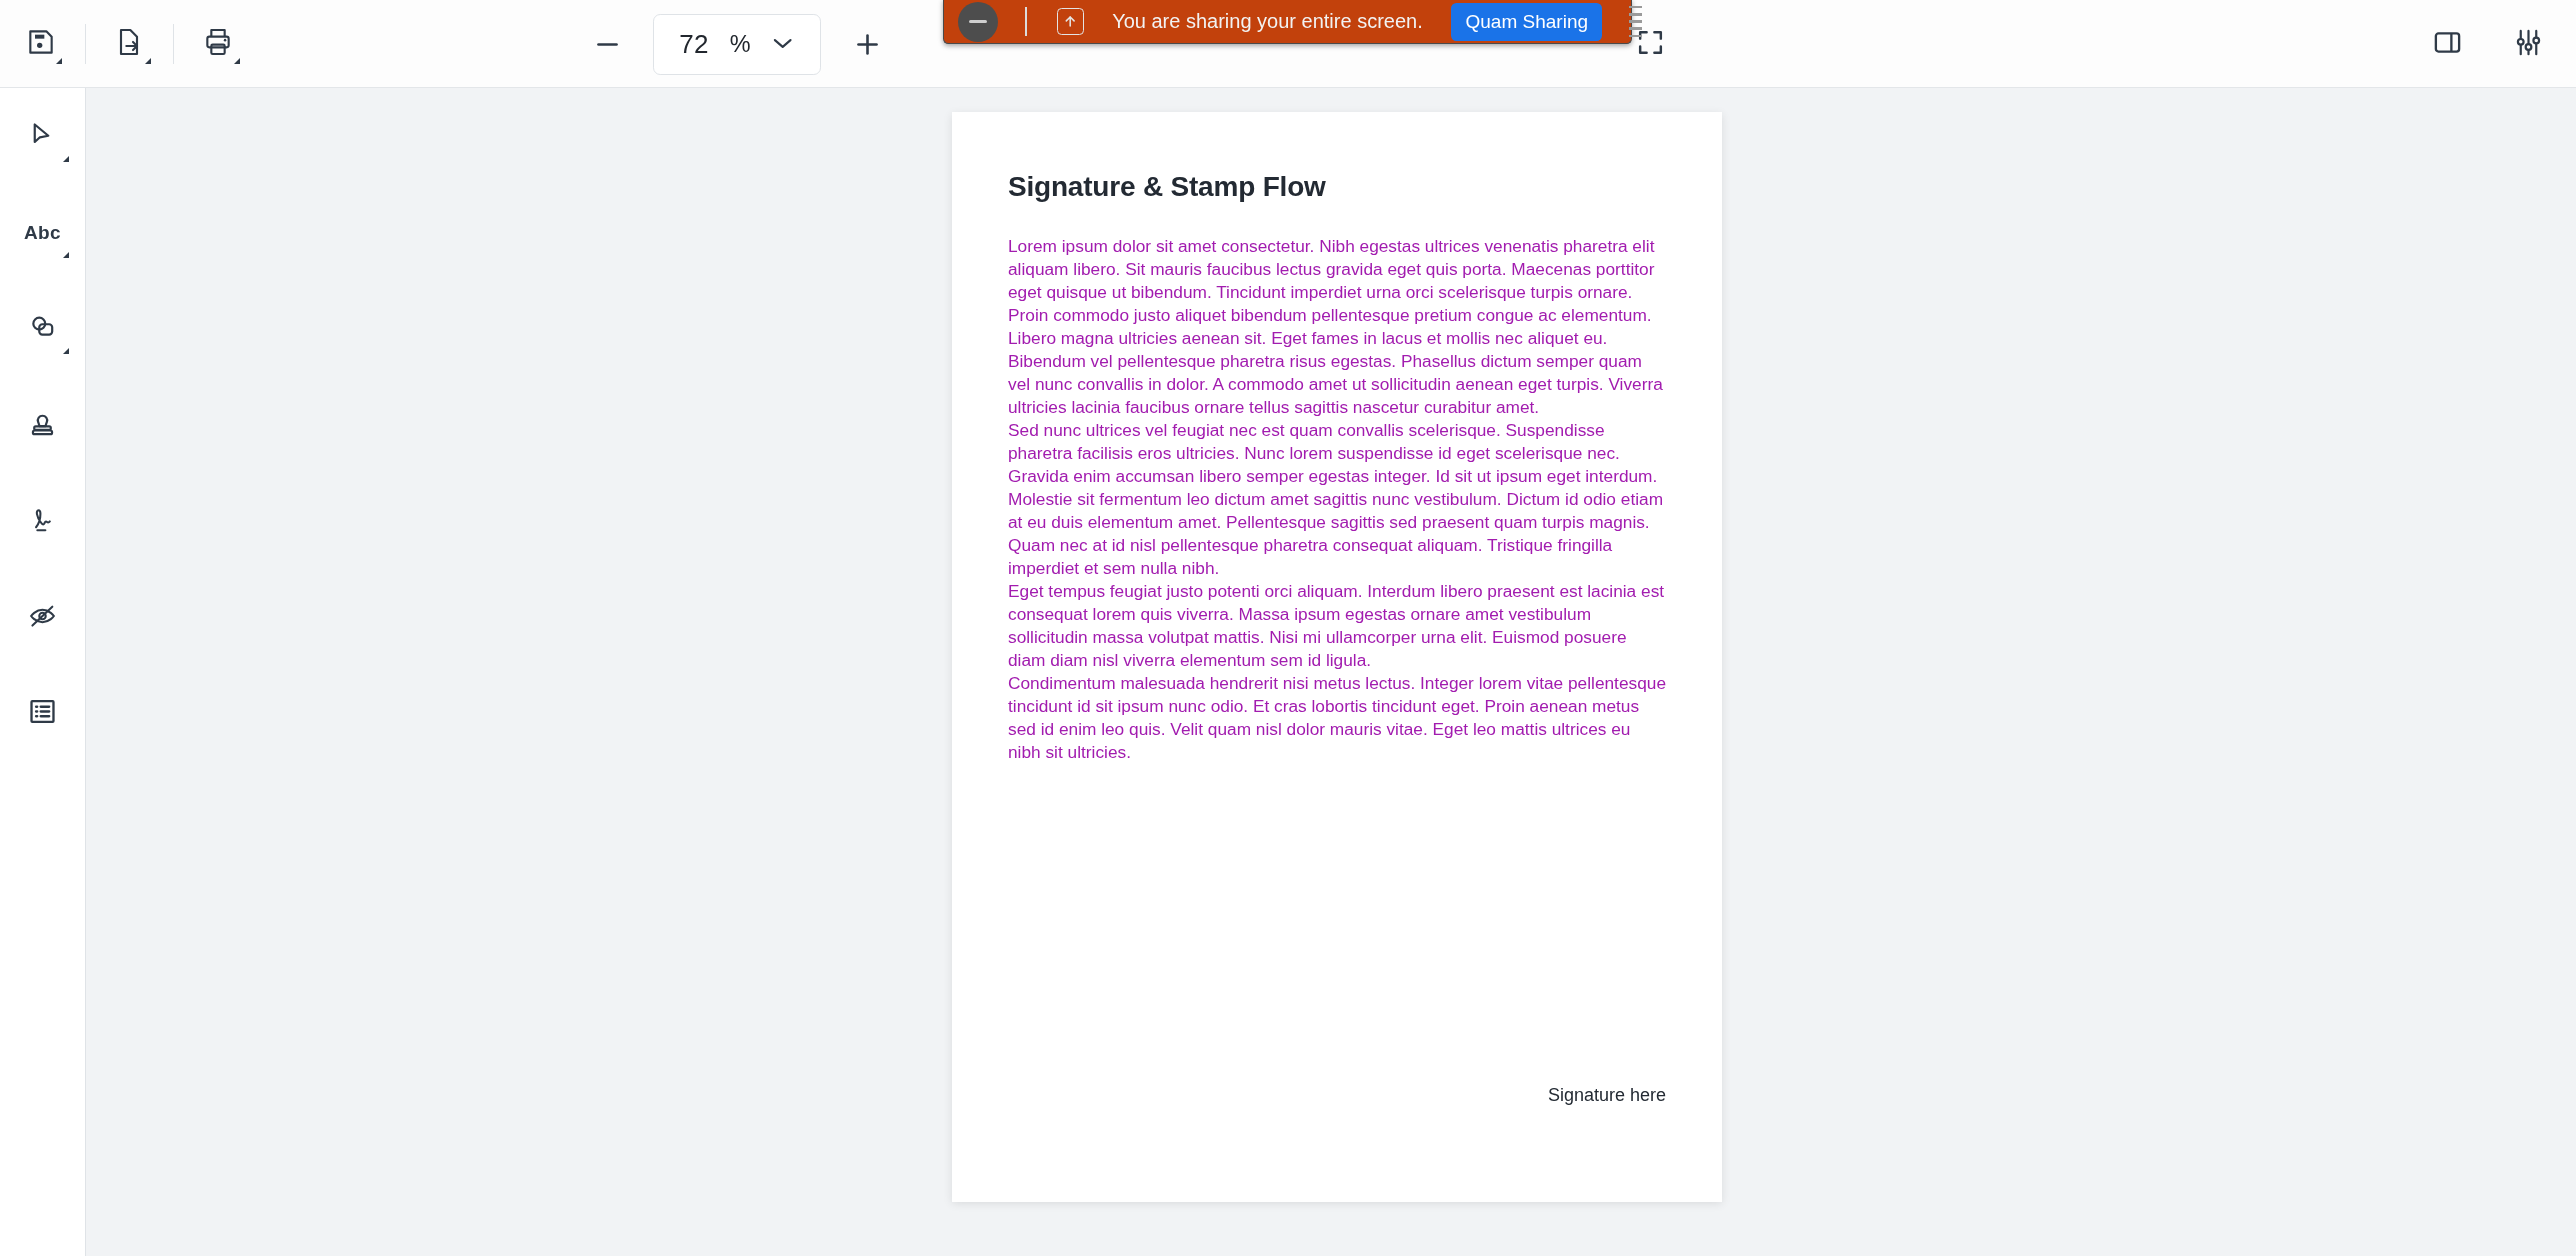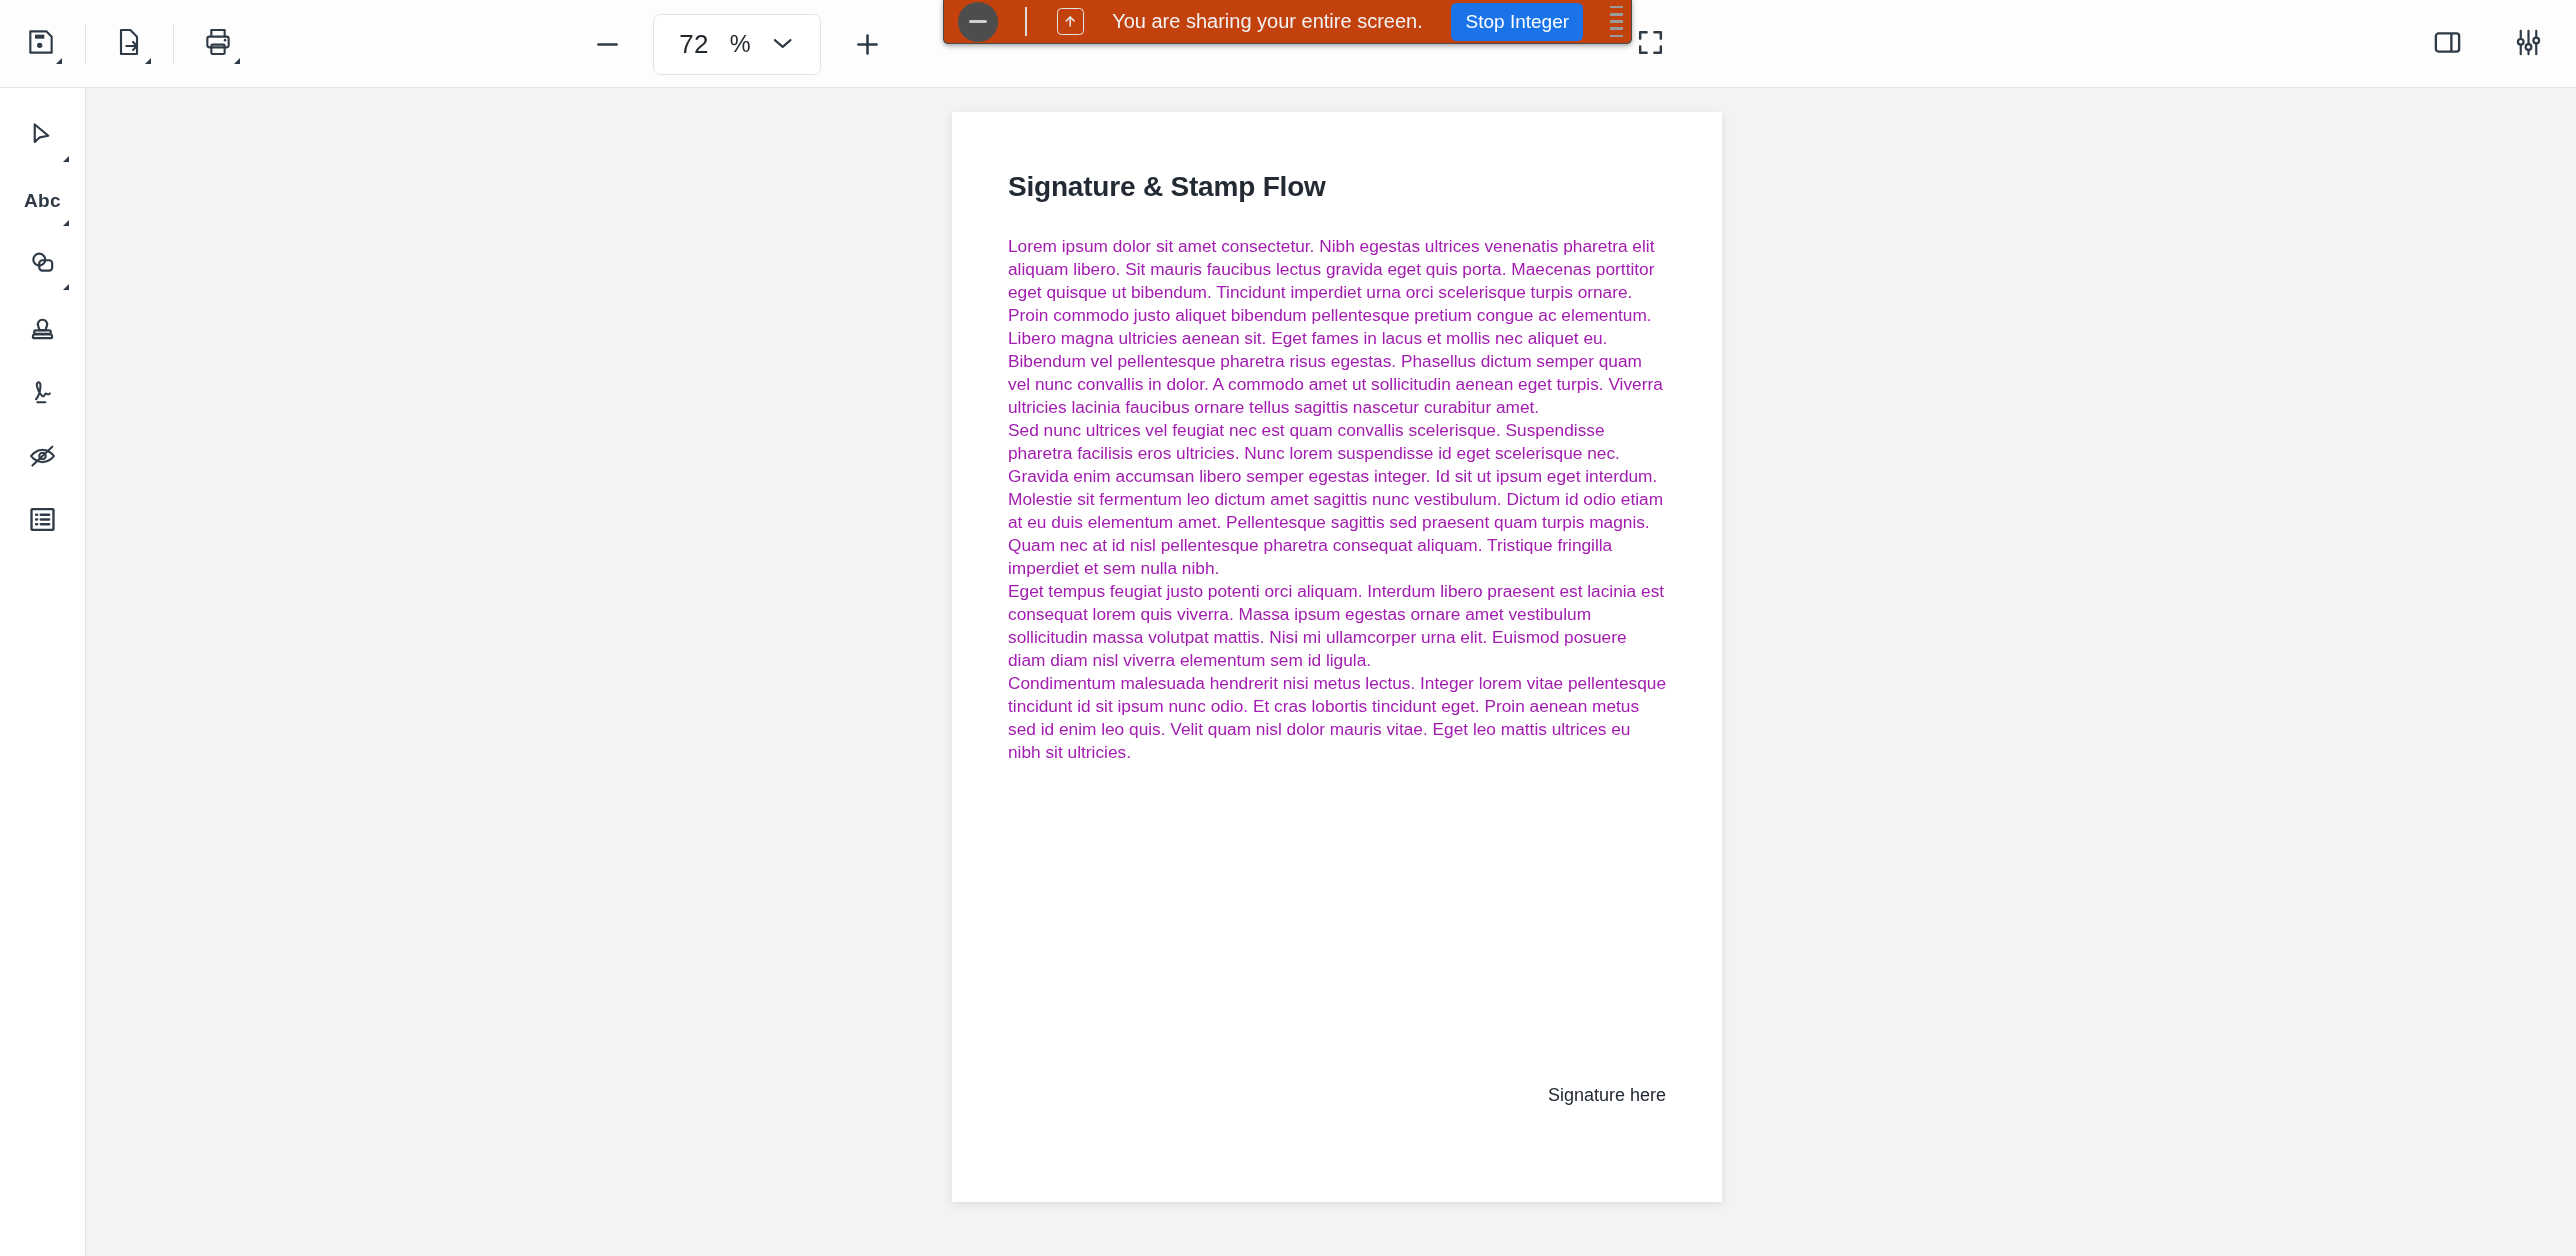--- a/index.html
+++ b/index.html
@@ -87,21 +87,21 @@
   
   .sidebar {
     position: absolute;
     top: 88px; left: 0;
     width: 86px; height: 1169px;
     background: #ffffff;
     border-right: 0.9px solid #dfe3e7;
     display: flex; flex-direction: column;
     align-items: center;
     padding-top: 20px;
-    gap: 6px;
+    gap: 38px;
   }
   .sb-btn {
     position: relative;
     width: 58px; height: 58px;
     display: flex; align-items: center; justify-content: center;
     border-radius: 7.2px;
     cursor: pointer;
   }
   .sb-btn .caret-tri { right: 2.7px; bottom: 4.5px; }
   .abc-label {
@@ -417,21 +417,21 @@
 
   <div class="shr-icon">
     <svg width="14.4" height="14.4" viewBox="0 0 24 24" fill="none" stroke="#e4e4e4" stroke-width="2.6" stroke-linecap="round" stroke-linejoin="round">
       <line x1="12" y1="20" x2="12" y2="5"></line>
       <polyline points="5.5,11.5 12,5 18.5,11.5"></polyline>
     </svg>
   </div>
 
   <div class="shr-text">You are sharing your entire screen.</div>
 
-  <button class="stopbtn">Stop Integer</button>
+  <button class="stopbtn">Quam Sharing</button>
 
   <div class="grip">
     <span></span>
       <span></span>
       <span></span>
       <span></span>
       <span></span>
   </div>
 
 </div>

